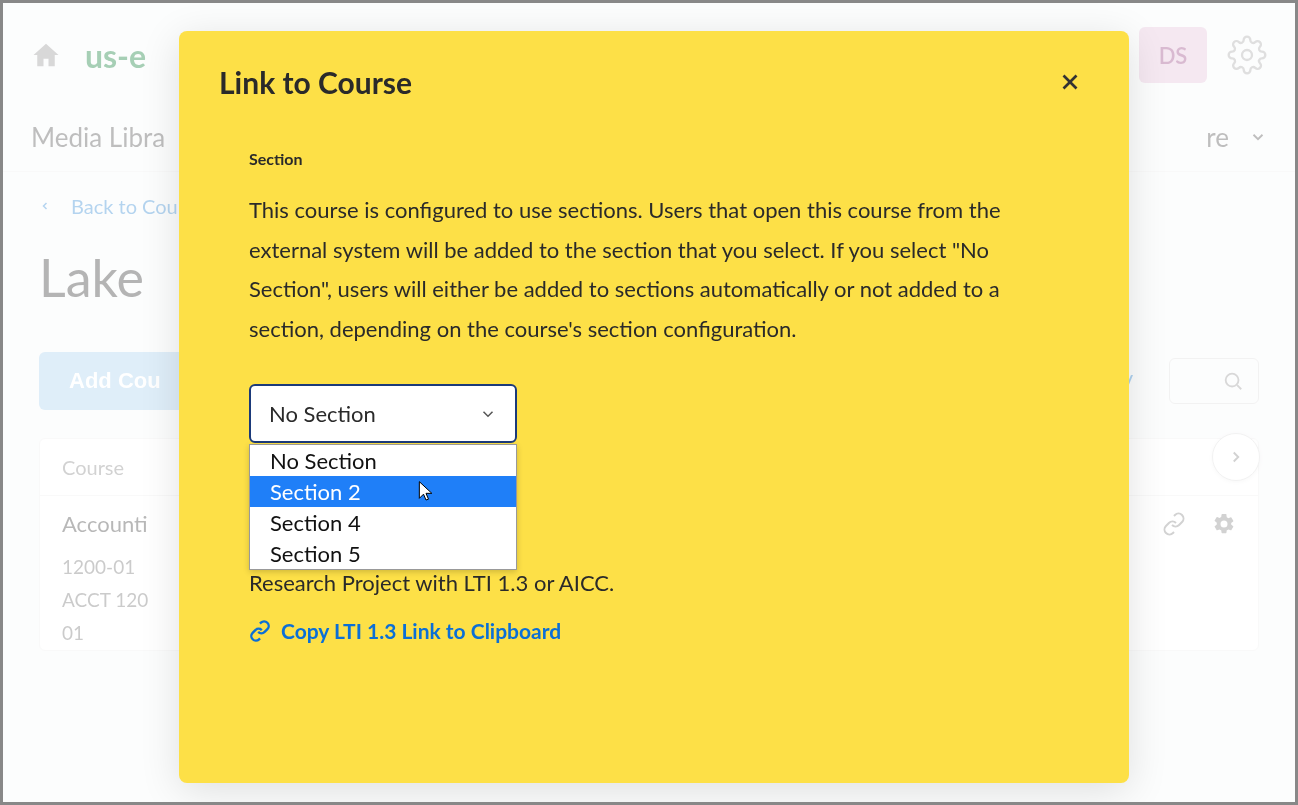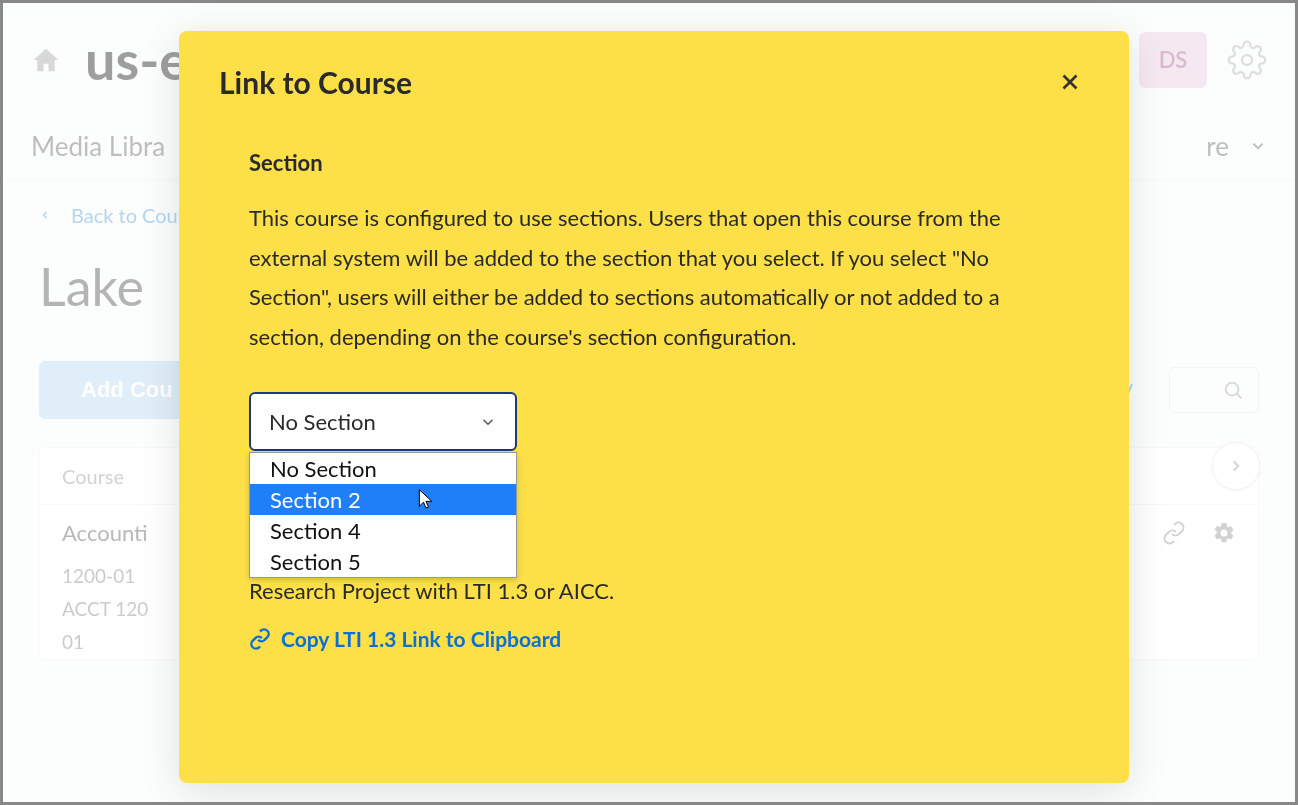--- a/index.html
+++ b/index.html
@@ -22,23 +22,23 @@
       display: flex;
       align-items: center;
       padding: 24px 28px;
       gap: 24px;
     }
     .home-icon {
       color: #999;
       font-size: 32px;
     }
     .brand {
-      font-size: 54px;
+      font-size: 32px;
       font-weight: 700;
-      color: #000000;
+      color: #15803d;
     }
     .bg-header-right {
       margin-left: auto;
       display: flex;
       align-items: center;
       gap: 20px;
     }
     .avatar {
       width: 68px;
       height: 56px;
@@ -88,21 +88,21 @@
     }
     .action-row {
       display: flex;
       align-items: center;
       margin-top: 44px;
       gap: 18px;
     }
     .add-btn {
       background: #aad1ee;
       color: #fff;
-      padding: 16px 42px;
+      padding: 16px 30px;
       border-radius: 6px;
       font-size: 22px;
       font-weight: 600;
       border: none;
     }
     .csv-link {
       color: #2c8ad8;
       font-size: 20px;
       margin-left: auto;
       margin-right: 18px;
@@ -205,21 +205,21 @@
       flex: 1;
       overflow-y: auto;
       padding: 20px 70px 20px 70px;
       position: relative;
     }
     
     .modal-body::-webkit-scrollbar { width: 16px; }
     .modal-body::-webkit-scrollbar-track { background: #f4f4f4; }
     .modal-body::-webkit-scrollbar-thumb { background: #c8c8c8; }
     .section-heading {
-      font-size: 22px;
+      font-size: 16px;
       font-weight: 700;
       color: #2a2a2a;
       margin-top: 10px;
     }
     .section-desc {
       font-size: 22px;
       color: #2a2a2a;
       line-height: 1.8;
       margin-top: 22px;
       max-width: 760px;

